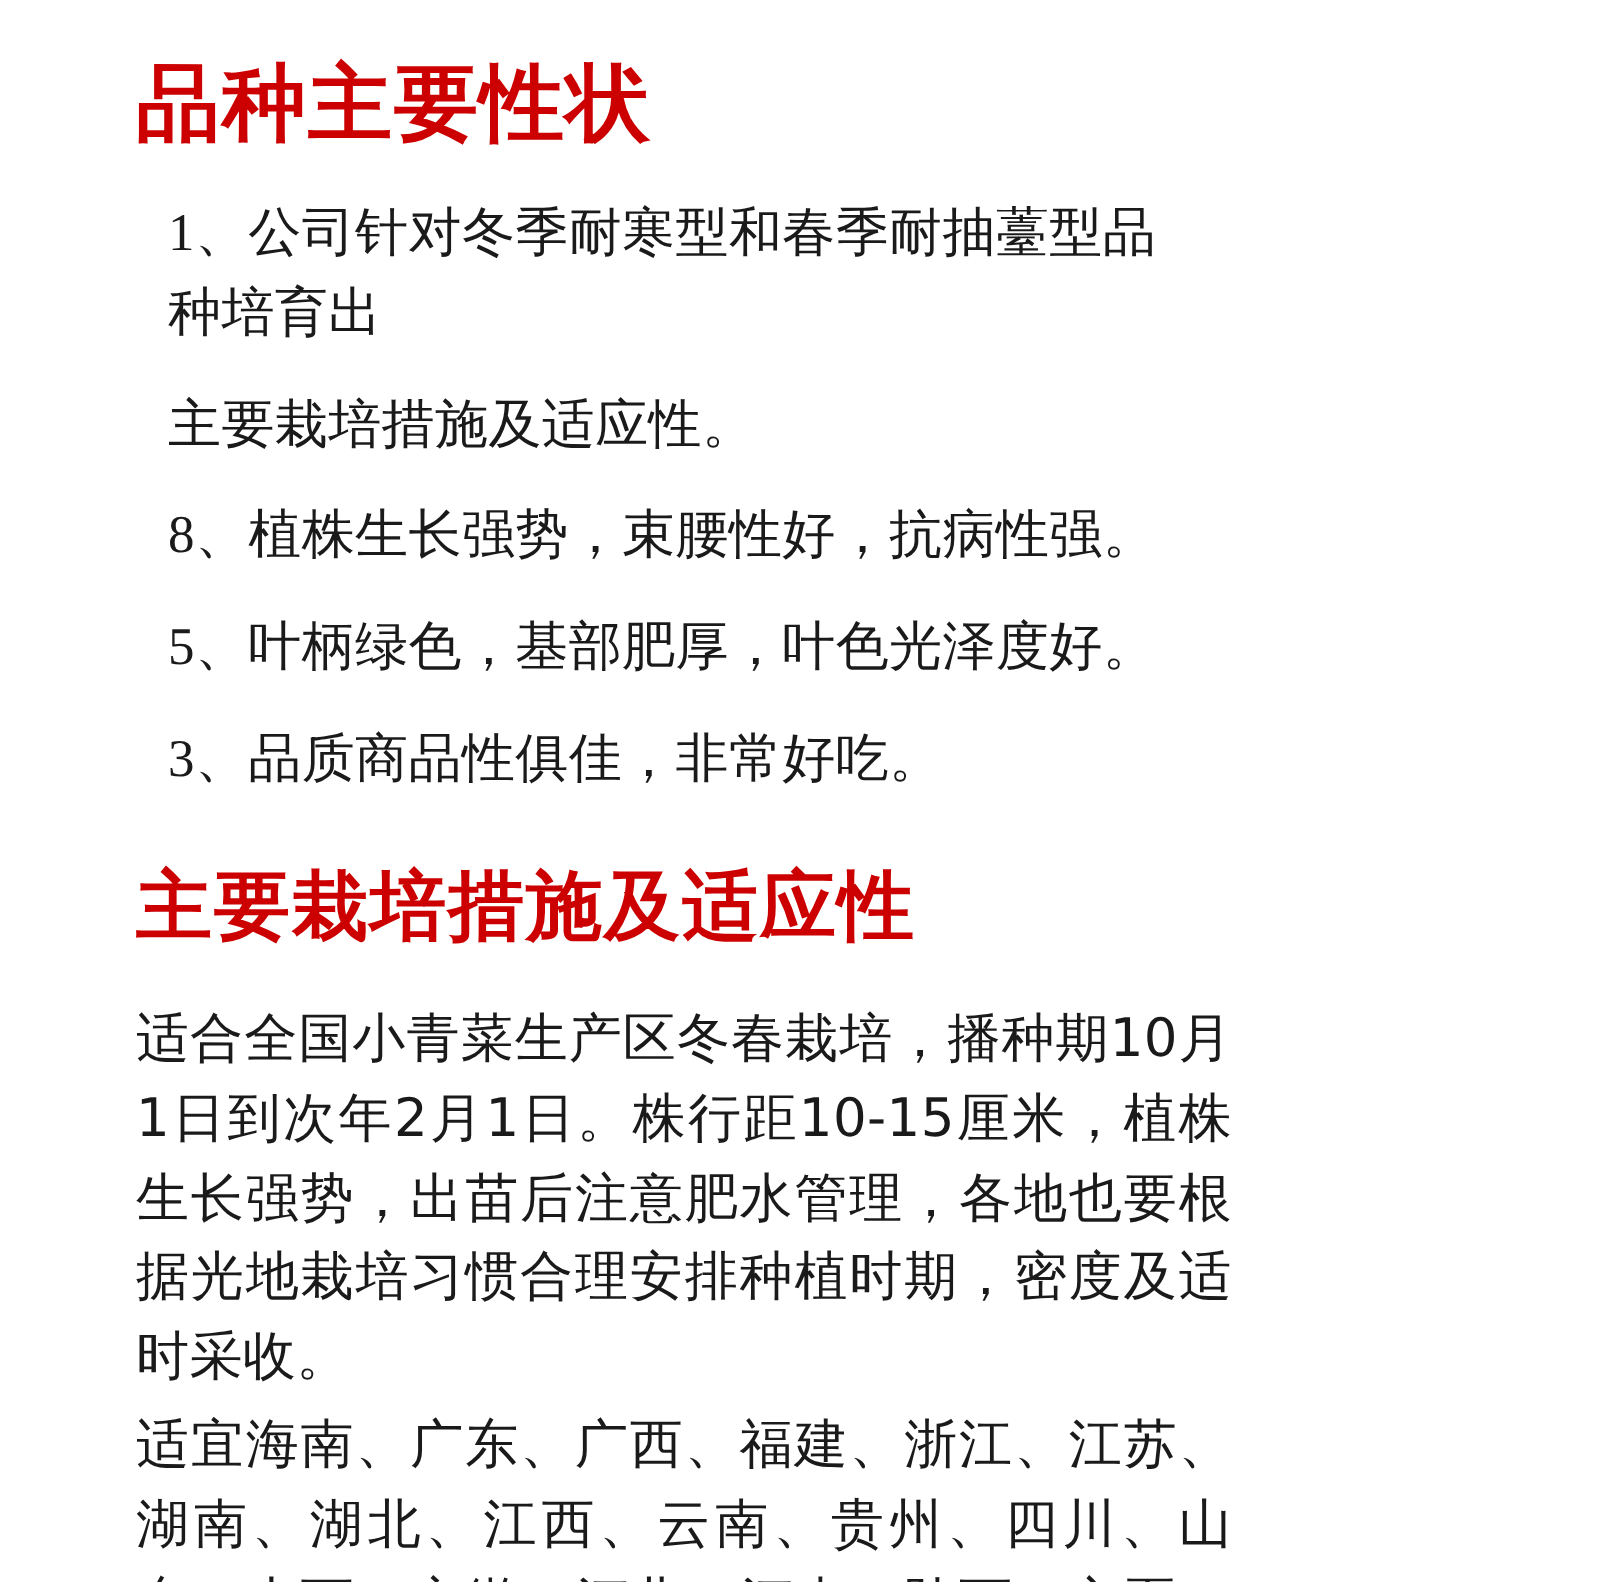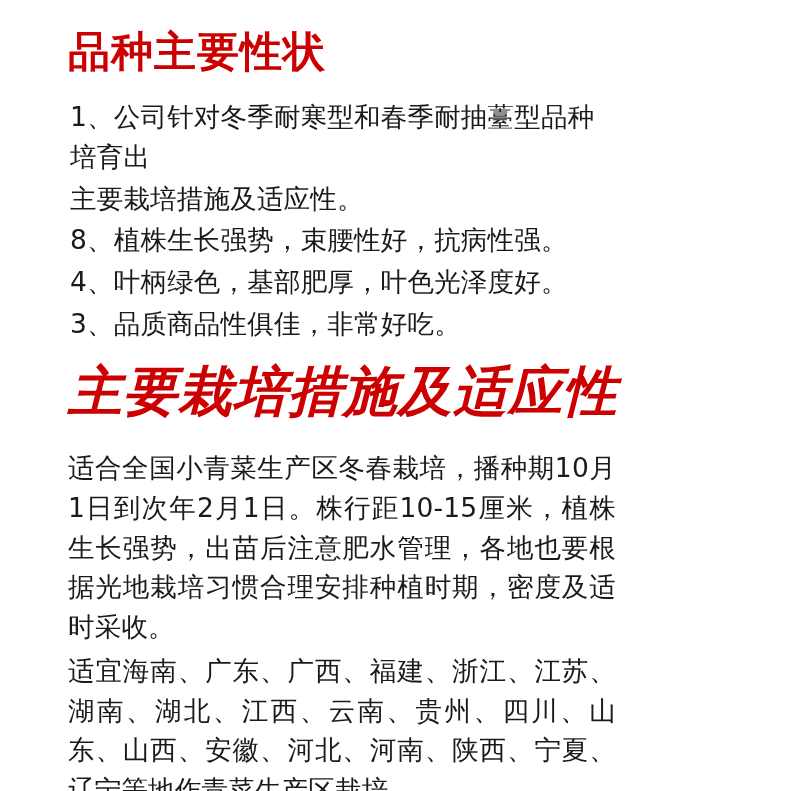--- a/index.html
+++ b/index.html
@@ -27,22 +27,21 @@
     line-height: 1.12;
     letter-spacing: 1px;
     margin: 0;
     white-space: nowrap;
   }
   .heading-1 {
     padding-top: 10px;
   }
   .heading-2 {
     padding-top: 16px;
-    font-size: 54px;
-    font-style: italic;
+    font-size: 38px;
   }
   .body-block {
     margin-top: 22px;
   }
   .body-block-2 {
     margin-top: 26px;
   }
   .body-line {
     font-size: 26.5px;
     line-height: 1.50;
@@ -52,38 +51,39 @@
   .para {
     margin: 0;
     font-size: 26.5px;
     line-height: 1.50;
     color: #1a1a1a;
     letter-spacing: 0.2px;
     text-align: justify;
     text-justify: inter-ideograph;
   }
   .list-line {
-    margin: 2px;
+    margin: 16px;
+    font-family: Liberation Serif, serif;
   }
   .spacer-sm {
     height: 4px;
   }
 </style>
 </head>
 <body>
 
 <div class="page">
 
   <h1 class="section-heading heading-1">品种主要性状</h1>
 
   <div class="body-block">
     <p class="body-line list-line">1、公司针对冬季耐寒型和春季耐抽薹型品种培育出</p>
     <p class="body-line list-line">主要栽培措施及适应性。</p>
     <p class="body-line list-line">8、植株生长强势，束腰性好，抗病性强。</p>
-    <p class="body-line list-line">4、叶柄绿色，基部肥厚，叶色光泽度好。</p>
+    <p class="body-line list-line">5、叶柄绿色，基部肥厚，叶色光泽度好。</p>
     <p class="body-line list-line">3、品质商品性俱佳，非常好吃。</p>
   </div>
 
   <h1 class="section-heading heading-2">主要栽培措施及适应性</h1>
 
   <div class="body-block-2">
     <p class="para">适合全国小青菜生产区冬春栽培，播种期10月1日到次年2月1日。株行距10-15厘米，植株生长强势，出苗后注意肥水管理，各地也要根据光地栽培习惯合理安排种植时期，密度及适时采收。</p>
     <div class="spacer-sm"></div>
     <p class="para">适宜海南、广东、广西、福建、浙江、江苏、湖南、湖北、江西、云南、贵州、四川、山东、山西、安徽、河北、河南、陕西、宁夏、辽宁等地作青菜生产区栽培。</p>
   </div>

